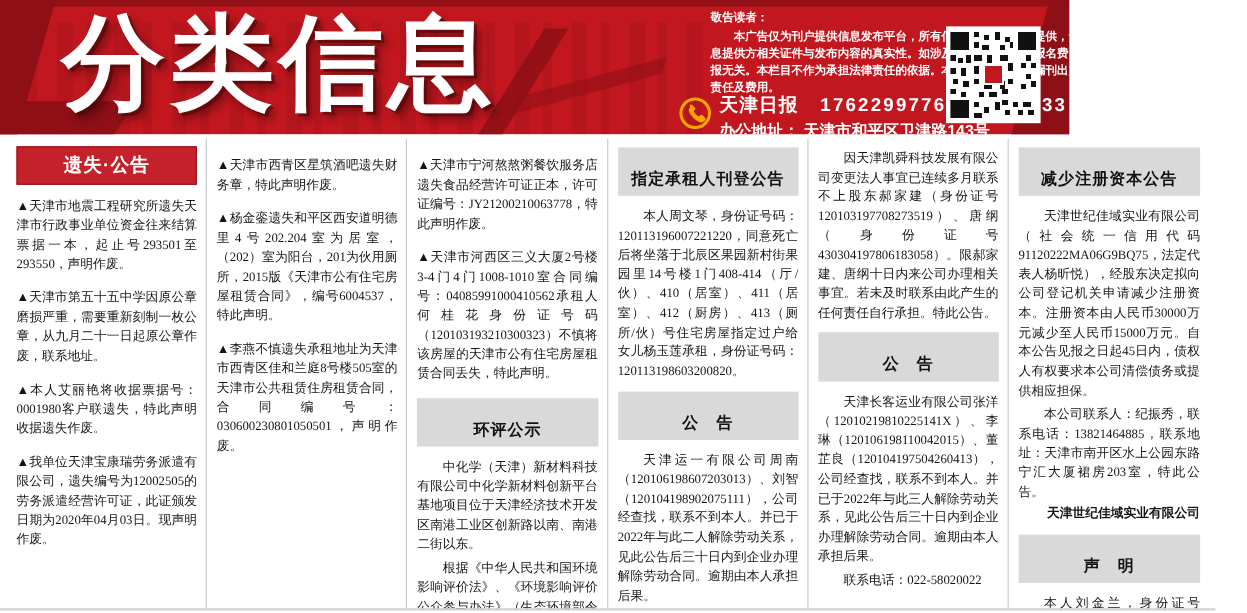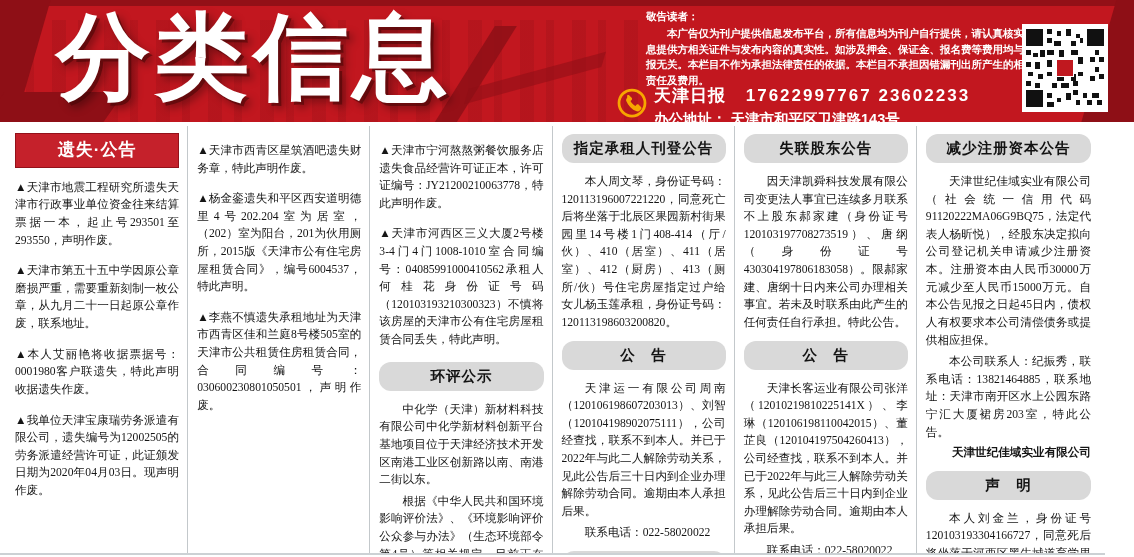--- a/index.html
+++ b/index.html
@@ -1,20 +1,20 @@
 <!DOCTYPE html>
 <html><head>
 <meta charset="utf-8">
 <style>
   html,body{margin:0;padding:0;background:#ffffff;}
   .page{position:relative;width:1134px;height:557px;overflow:hidden;background:#fff;
         font-family:"Liberation Serif","DejaVu Serif",serif;}
 
   
-  .banner{position:absolute;top:0;left:0;width:1134px;height:122px;background:#c2171f;overflow:hidden;}
+  .banner{position:absolute;top:0;left:0;width:972px;height:122px;background:#c2171f;overflow:hidden;}
   .banner .topstrip{position:absolute;top:0;left:0;right:0;height:6px;background:#8e0f16;opacity:.9;}
   .banner .stripe{position:absolute;background:#8e0f16;}
   .stripe-left{left:-46px;top:-5px;width:78px;height:140px;transform:skewX(-16deg);}
   .stripe-bl{left:-20px;bottom:-40px;width:120px;height:70px;transform:skewX(-35deg);}
   .stripe-mid{left:448px;top:26px;width:22px;height:150px;transform:skewX(-32deg);opacity:.85;}
   .stripe-mid2{left:475px;top:70px;width:120px;height:16px;transform:skewX(-32deg) rotate(-18deg);opacity:.55;}
   .stripe-right{right:-18px;top:-6px;width:54px;height:140px;transform:skewX(-16deg);}
   .city-texture{position:absolute;left:0;top:20px;width:640px;height:102px;opacity:.18;
     background:repeating-linear-gradient(90deg,#7c0d13 0 14px,transparent 14px 26px,#7c0d13 26px 34px,transparent 34px 52px);}
   .masthead{position:absolute;left:56px;top:8px;line-height:1.05;color:#fff;
@@ -38,21 +38,21 @@
     padding:0 6px;display:grid;grid-template-columns:repeat(6,1fr);border-bottom:2px solid #ccd1d4;}
   .col{border-right:1px solid #c3c8cb;padding:5px 8px 0 9px;overflow:hidden;
     font-size:11.6px;line-height:1.52;color:#151515;text-align:justify;}
   .col:last-child{border-right:none;}
   .blk{margin:4px 0 12px;}
   .header-red{background:#c5212b;border:1px solid #93111a;color:#fff;text-align:center;
     font-family:"Liberation Sans","DejaVu Sans",sans-serif;font-weight:bold;font-size:17px;
     padding:3px 0 4px;margin:2px 0 11px;letter-spacing:1px;}
   .header-gray{background:#d9d9d9;color:#121212;text-align:center;
     font-family:"Liberation Sans","DejaVu Sans",sans-serif;font-weight:bold;font-size:14.5px;
-    padding:3px 0 4px;margin:9px 0 10px;letter-spacing:1px;border-radius:12px;}
+    padding:18px 0 4px;margin:9px 0 10px;letter-spacing:1px;}
   .col > .header-gray:first-child{margin-top:3px;}
   .col > .ad:first-child{margin-top:11px;}
   .ad{margin-bottom:13px;}
   .para{text-indent:2em;margin-bottom:3px;}
   .line{padding-left:2em;margin-bottom:3px;}
   .signature{text-align:right;font-weight:bold;
     font-family:Liberation Mono, monospace;margin:1px 0 4px;}
 </style>
 </head>
 <body>
@@ -175,21 +175,20 @@
       </div>
       <div class="col">
         <div class="blk header-gray">指定承租人刊登公告</div>
         <div class="blk para">本人周文琴，身份证号码：120113196007221220，同意死亡后将坐落于北辰区果园新村街果园里14号楼1门408-414（厅/伙）、410（居室）、411（居室）、412（厨房）、413（厕所/伙）号住宅房屋指定过户给女儿杨玉莲承租，身份证号码：120113198603200820。</div>
         <div class="blk header-gray">公　告</div>
         <div class="blk para">天津运一有限公司周南（120106198607203013）、刘智（120104198902075111），公司经查找，联系不到本人。并已于2022年与此二人解除劳动关系，见此公告后三十日内到企业办理解除劳动合同。逾期由本人承担后果。</div>
         <div class="blk line">联系电话：022-58020022</div>
         <div class="blk header-gray">寻人启事</div>
       </div>
       <div class="col">
-        <div class="blk header-gray">失联股东公告</div>
         <div class="blk para">因天津凯舜科技发展有限公司变更法人事宜已连续多月联系不上股东郝家建（身份证号120103197708273519）、唐纲（身份证号430304197806183058）。限郝家建、唐纲十日内来公司办理相关事宜。若未及时联系由此产生的任何责任自行承担。特此公告。</div>
         <div class="blk header-gray">公　告</div>
         <div class="blk para">天津长客运业有限公司张洋（12010219810225141X）、李琳（120106198110042015）、董芷良（120104197504260413），公司经查找，联系不到本人。并已于2022年与此三人解除劳动关系，见此公告后三十日内到企业办理解除劳动合同。逾期由本人承担后果。</div>
         <div class="blk line">联系电话：022-58020022</div>
       </div>
       <div class="col">
         <div class="blk header-gray">减少注册资本公告</div>
         <div class="blk para">天津世纪佳域实业有限公司（社会统一信用代码91120222MA06G9BQ75，法定代表人杨昕悦），经股东决定拟向公司登记机关申请减少注册资本。注册资本由人民币30000万元减少至人民币15000万元。自本公告见报之日起45日内，债权人有权要求本公司清偿债务或提供相应担保。</div>
         <div class="blk para">本公司联系人：纪振秀，联系电话：13821464885，联系地址：天津市南开区水上公园东路宁汇大厦裙房203室，特此公告。</div>
         <div class="blk signature">天津世纪佳域实业有限公司</div>

